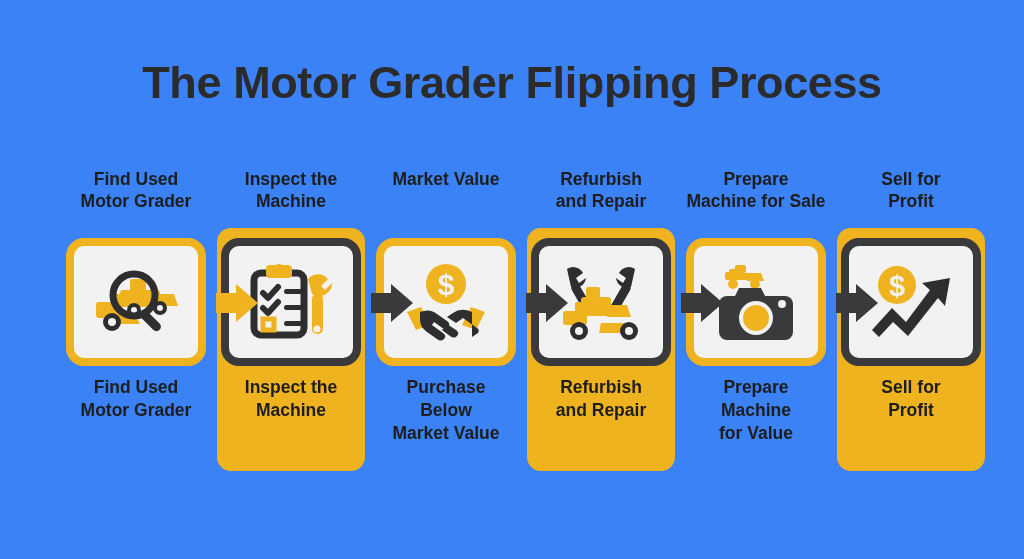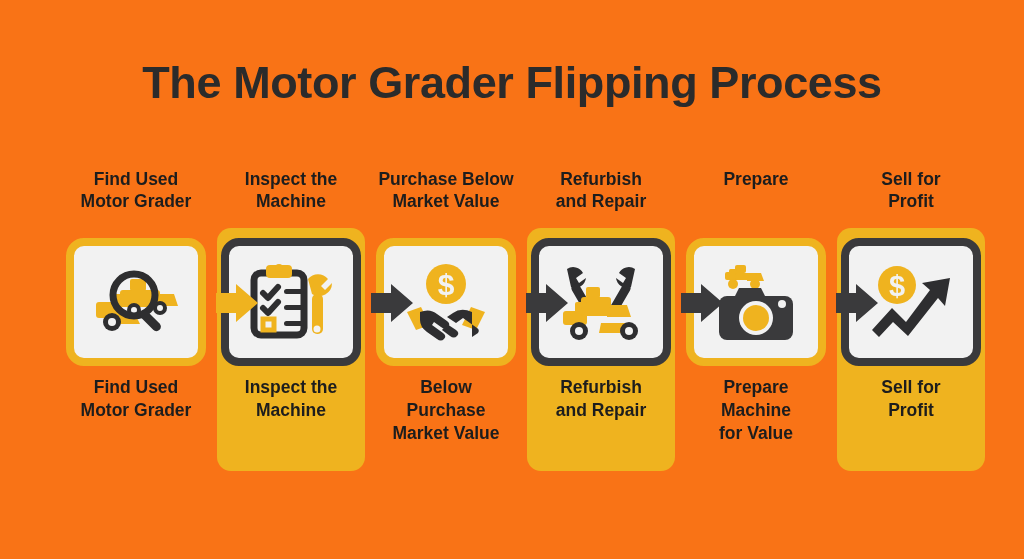--- a/index.html
+++ b/index.html
@@ -11,21 +11,21 @@
     height: 559px;
     background: #ffffff;
     font-family: "Liberation Sans", sans-serif;
     overflow: hidden;
     position: relative;
   }
 
   #infographic {
     position: absolute;
     inset: 0;
-    background: #f97316;
+    background: #3b82f6;
   }
 
   
   .title {
     position: absolute;
     top: 58px;
     left: 0;
     width: 1024px;
     text-align: center;
     font-size: 45px;
@@ -213,43 +213,42 @@
 
     <div class="arrow" style="left:317px;">
       <svg width="46" height="46" viewBox="0 0 46 46">
         <path d="M2 13 H22 V4 L44 23 L22 42 V33 H2 Z" fill="#3a3a3c"></path>
       </svg>
     </div>
 
     <div class="step no-panel" style="left:324px;">
 
       <div class="cap-top">
-        <div>Purchase Below</div>
         <div>Market Value</div>
       </div>
       <div class="iconbox yellow">
         <span>
           <svg width="86" height="80" viewBox="0 0 86 80">
             <circle cx="43" cy="22" r="20" fill="#efb31f"></circle>
             <text x="43" y="33" font-family="'Liberation Sans',sans-serif" font-size="30" font-weight="bold" fill="#f2f2f2" text-anchor="middle">$</text>
             <g fill="#efb31f">
               <path d="M4 50 L18 45 L27 63 L13 68 Z"></path>
               <path d="M82 50 L68 45 L59 63 L73 68 Z"></path>
             </g>
             <g fill="#2e2e30">
               <path d="M17 50 q10 -4 17 2 l10 7 q4 3 1 6 q-3 3 -7 0 l-7 -5 l-2 3 l11 8 q4 3 1 6 q-3 3 -7 0 l-10 -7 q-7 -5 -7 -12 Z"></path>
               <path d="M69 50 q-11 -5 -19 1 l-6 4 l9 6 l7 -5 l14 10 q3 2 1 5 l-6 4 Z"></path>
               <path d="M44 62 l9 6 q4 3 1 6 q-3 3 -7 0 l-8 -6 Z"></path>
             </g>
           </svg>
         </span>
       </div>
       <div class="cap-bottom">
+        <div>Purchase</div>
         <div>Below</div>
-        <div>Purchase</div>
         <div>Market Value</div>
       </div>
     </div>
 
     <div class="arrow" style="left:472px;">
       <svg width="46" height="46" viewBox="0 0 46 46">
         <path d="M2 13 H22 V4 L44 23 L22 42 V33 H2 Z" fill="#3a3a3c"></path>
       </svg>
     </div>
 
@@ -295,20 +294,21 @@
     <div class="arrow" style="left:627px;">
       <svg width="46" height="46" viewBox="0 0 46 46">
         <path d="M2 13 H22 V4 L44 23 L22 42 V33 H2 Z" fill="#3a3a3c"></path>
       </svg>
     </div>
 
     <div class="step no-panel" style="left:634px;">
 
       <div class="cap-top">
         <div>Prepare</div>
+        <div>Machine for Sale</div>
       </div>
       <div class="iconbox yellow">
         <span>
           <svg width="90" height="84" viewBox="0 0 90 84">
             <g fill="#efb31f">
               <rect x="14" y="12" width="16" height="8" rx="2"></rect>
               <rect x="24" y="5" width="11" height="8" rx="2"></rect>
               <rect x="18" y="9" width="8" height="7" rx="1.5"></rect>
               <path d="M36 13 L50 13 L53 21 L36 21 Z"></path>
               <rect x="24" y="13" width="22" height="7" rx="2"></rect>

